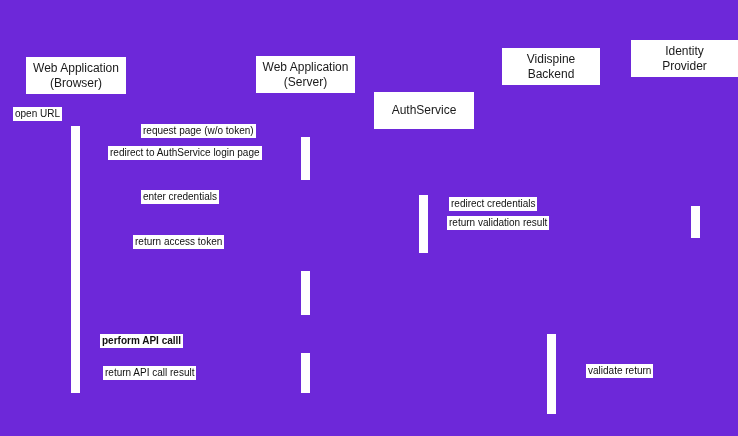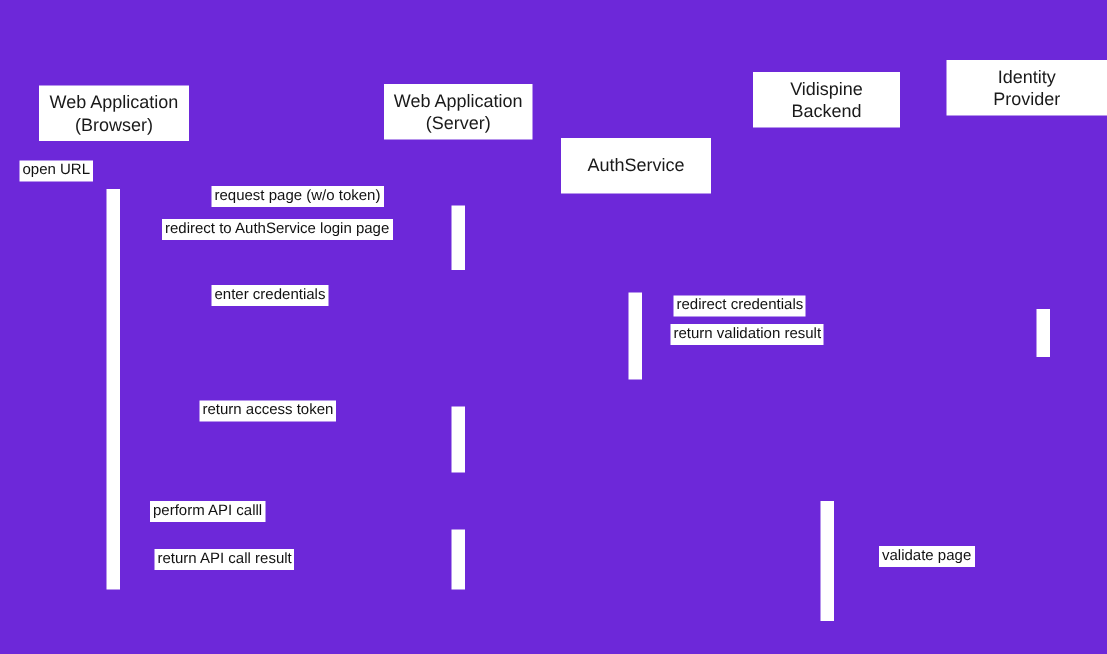--- a/index.html
+++ b/index.html
@@ -40,18 +40,18 @@
   <div class="bar" style="left:419px;top:195px;height:58px;"></div>
   <div class="bar" style="left:691px;top:206px;height:32px;"></div>
   <div class="bar" style="left:547px;top:334px;height:80px;"></div>
 
   <div class="msg" style="left:13px;top:107px;">open URL</div>
   <div class="msg" style="left:125px;top:124px;margin-left:16px;">request page (w/o token)</div>
   <div class="msg" style="left:108px;top:146px;">redirect to AuthService login page</div>
   <div class="msg" style="left:141px;top:190px;">enter credentials</div>
   <div class="msg" style="left:449px;top:197px;">redirect credentials</div>
   <div class="msg" style="left:447px;top:216px;">return validation result</div>
-  <div class="msg" style="left:133px;top:235px;margin-top:32px;">return access token</div>
-  <div class="msg" style="left:100px;top:334px;">perform API calll</div>
+  <div class="msg" style="left:133px;top:235px;">return access token</div>
+  <div class="msg" style="left:100px;top:334px;font-weight:bold;">perform API calll</div>
   <div class="msg" style="left:103px;top:366px;">return API call result</div>
-  <div class="msg" style="left:586px;top:364px;">validate page</div>
+  <div class="msg" style="left:586px;top:364px;">validate return</div>
 
 </div>
 
 </body></html>

